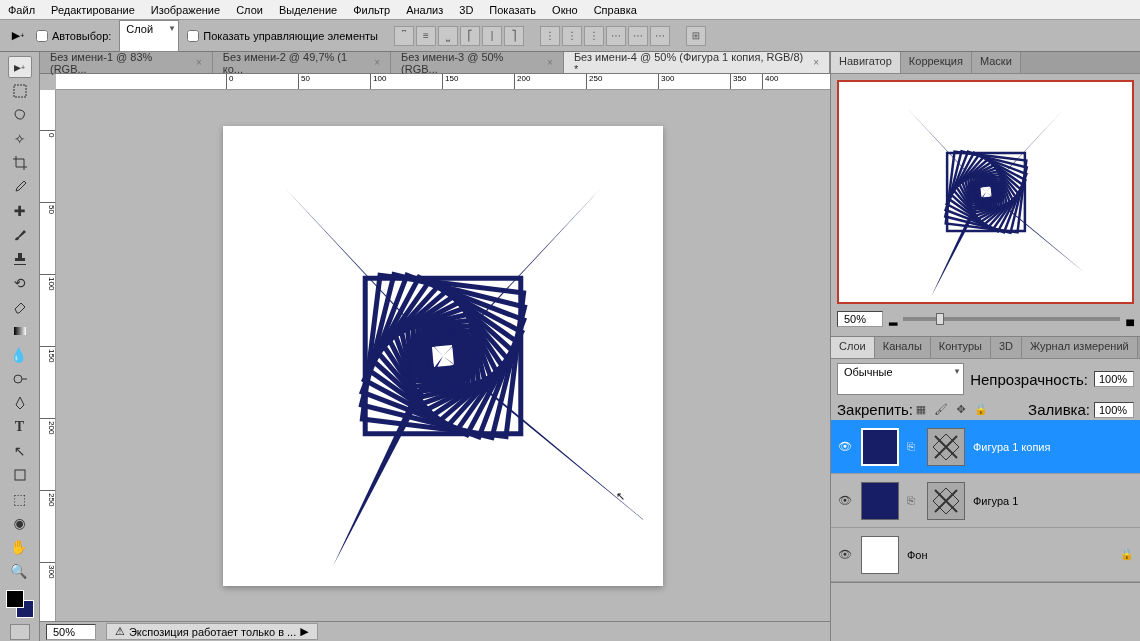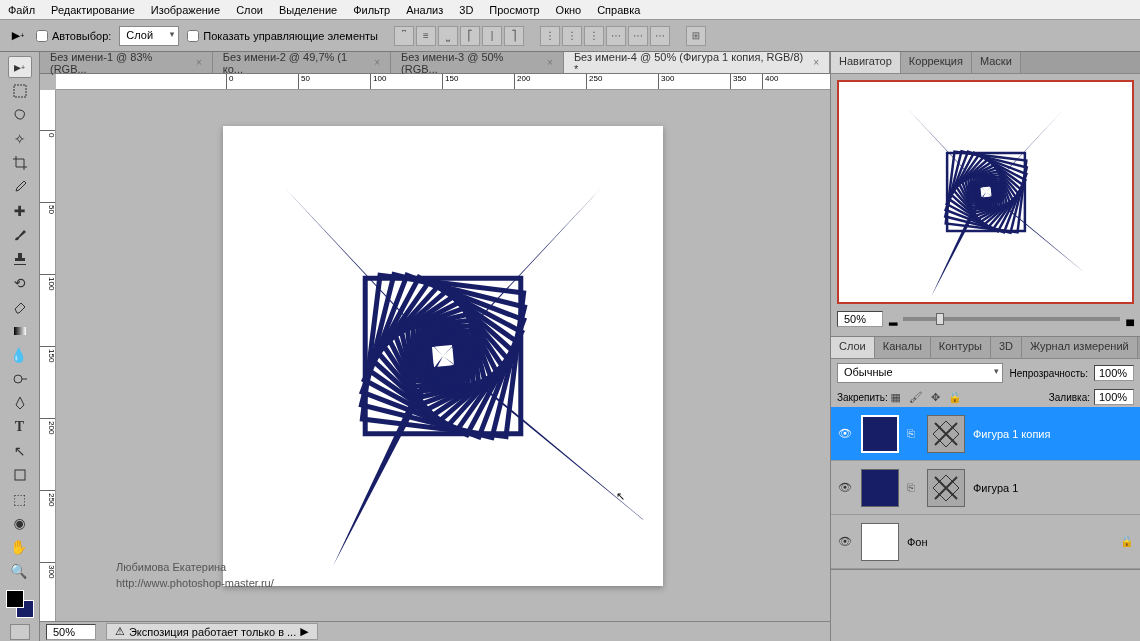--- a/index.html
+++ b/index.html
@@ -3,21 +3,21 @@
 <meta charset="utf-8">
 <style>
 * { margin: 0; padding: 0; box-sizing: border-box; font-family: Tahoma, Arial, sans-serif; font-size: 11px; }
 body { background: #b8b8b8; width: 1140px; height: 641px; overflow: hidden; position: relative; }
 .menubar { background: #f0f0f0; height: 20px; display: flex; align-items: center; padding: 0 8px; gap: 16px; border-bottom: 1px solid #999; }
 .menubar span { cursor: pointer; }
 .optionsbar { background: #b8b8b8; height: 32px; display: flex; align-items: center; padding: 0 8px; gap: 8px; border-bottom: 1px solid #7a7a7a; }
 .move-icon { width: 20px; height: 16px; display: flex; align-items: center; justify-content: center; }
 .checkbox-wrap { display: flex; align-items: center; gap: 4px; }
 .checkbox-wrap input { width: 12px; height: 12px; }
-.dropdown { background: #fff; border: 1px solid #888; height: 20px; padding: 2px 18px 2px 6px; position: relative; min-width: 60px; }
+.dropdown { background: #fff; border: 1px solid #888; height: 32px; padding: 2px 18px 2px 6px; position: relative; min-width: 60px; }
 .dropdown::after { content: '▾'; position: absolute; right: 4px; top: 2px; font-size: 9px; color: #555; }
 .align-icons { display: flex; gap: 2px; margin-left: 8px; }
 .align-icons .ic { width: 20px; height: 20px; background: #c8c8c8; border: 1px solid #999; display: flex; align-items: center; justify-content: center; font-size: 10px; color: #555; }
 .main { display: flex; height: 589px; }
 .toolbox { width: 40px; background: #b8b8b8; border-right: 1px solid #828282; display: flex; flex-direction: column; align-items: center; padding-top: 4px; gap: 2px; }
 .tool { width: 24px; height: 22px; display: flex; align-items: center; justify-content: center; color: #333; font-size: 14px; cursor: pointer; border: 1px solid transparent; border-radius: 2px; }
 .tool.active { background: #e8e8e8; border: 1px solid #888; }
 .tool svg { width: 16px; height: 16px; }
 .swatches { margin-top: 6px; position: relative; width: 28px; height: 28px; }
 .swatch-fg { position: absolute; width: 18px; height: 18px; background: #000; border: 1px solid #fff; left: 0; top: 0; z-index: 2; }
@@ -45,21 +45,21 @@
 .panel-tab { padding: 3px 8px; background: #a8a8a8; border-right: 1px solid #888; color: #333; cursor: pointer; }
 .panel-tab.active { background: #d8d8d8; }
 .navigator-body { height: 262px; background: #b8b8b8; padding: 6px; display: flex; flex-direction: column; }
 .nav-preview { flex: 1; background: #fff; border: 2px solid #c0392b; display: flex; align-items: center; justify-content: center; }
 .nav-zoom-row { height: 22px; display: flex; align-items: center; gap: 6px; margin-top: 4px; }
 .nav-zoom-val { background: #fff; border: 1px inset #999; padding: 1px 6px; width: 46px; }
 .nav-slider { flex: 1; height: 4px; background: #888; position: relative; }
 .nav-slider .thumb { position: absolute; left: 15%; top: -4px; width: 8px; height: 12px; background: #ddd; border: 1px solid #666; }
 .layers-opts { display: flex; align-items: center; gap: 6px; padding: 4px 6px; background: #b8b8b8; }
 .layers-opts .dropdown { flex: 1; }
-.op-label { font-size: 10px; }
+.op-label { font-size: 15px; }
 .op-input { background: #fff; border: 1px inset #999; padding: 1px 4px; width: 40px; }
 .lock-row { display: flex; align-items: center; gap: 6px; padding: 2px 6px; background: #b8b8b8; justify-content: space-between; }
 .lock-icons { display: flex; gap: 4px; }
 .lock-icons .li { width: 16px; height: 16px; display: flex; align-items: center; justify-content: center; color: #444; }
 .layer-list { background: #b8b8b8; }
 .layer-row { display: flex; align-items: center; padding: 6px; gap: 8px; border-bottom: 1px solid #9a9a9a; min-height: 54px; }
 .layer-row.selected { background: #1e90ff; color: #fff; }
 .eye { width: 16px; text-align: center; color: #333; }
 .layer-row.selected .eye { color: #fff; }
 .layer-thumb { width: 38px; height: 38px; background: #fff; border: 1px solid #666; display: flex; align-items: center; justify-content: center; }
@@ -78,21 +78,21 @@
 
 <div class="menubar">
   <span>Файл</span>
   <span>Редактирование</span>
   <span>Изображение</span>
   <span>Слои</span>
   <span>Выделение</span>
   <span>Фильтр</span>
   <span>Анализ</span>
   <span>3D</span>
-  <span>Просмотр</span>
+  <span>Показать</span>
   <span>Окно</span>
   <span>Справка</span>
 </div>
 
 <div class="optionsbar">
   <span class="move-icon">▶<sub style="font-size:7px">+</sub></span>
   <label class="checkbox-wrap">
     <input type="checkbox" style="">
     <span>Автовыбор:</span>
   </label>
@@ -279,24 +279,20 @@
                   <polygon points="176.56100433060988,205.0178876715159 204.9821123284841,186.56100433060988 223.43899566939012,214.9821123284841 195.01788767151592,233.43899566939012" fill="none" stroke="#171e66" stroke-width="5"></polygon>
                   <polygon points="178.9288800816746,202.74463156918267 207.2553684308173,188.9288800816746 221.0711199183254,217.2553684308173 192.74463156918273,231.07111991832542" fill="none" stroke="#171e66" stroke-width="5"></polygon>
                   <polygon points="181.3722376410411,200.91463324547527 209.08536675452473,191.3722376410411 218.6277623589589,219.08536675452473 190.9146332454753,228.62776235895893" fill="none" stroke="#171e66" stroke-width="5"></polygon>
                   <polygon points="183.83503186924247,199.5023469520903 210.4976530479097,193.8350318692425 216.1649681307575,220.4976530479097 189.50234695209028,226.1649681307575" fill="none" stroke="#171e66" stroke-width="5"></polygon>
                   <polygon points="186.2684246124299,198.47784015680693 211.5221598431931,196.2684246124299 213.7315753875701,221.52215984319307 188.4778401568069,223.73157538757008" fill="none" stroke="#171e66" stroke-width="5"></polygon>
                 </g>
             </svg>
           </div>
         </div>
         <div class="cursor-img" style="left:560px;top:400px">↖</div>
-        <div class="watermark">
-          <div>Любимова Екатерина</div>
-          <div>http://www.photoshop-master.ru/</div>
-        </div>
       </div>
     </div>
     <div class="statusbar">
       <div class="status-zoom">50%</div>
       <div class="status-msg">⚠ <span>Экспозиция работает только в ...</span> ▶</div>
     </div>
   </div>
 
   <div class="panels">
     <div class="panel">

